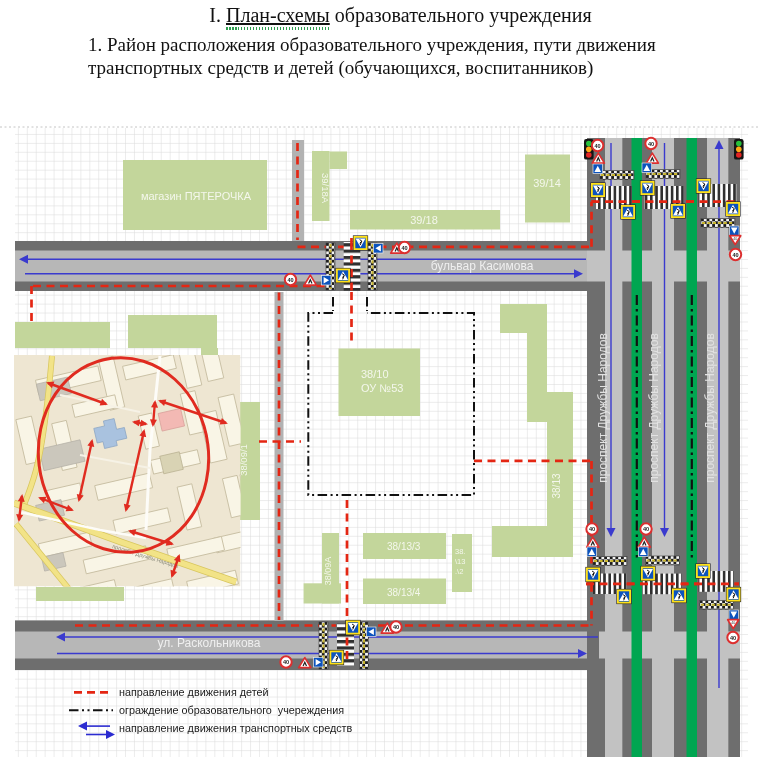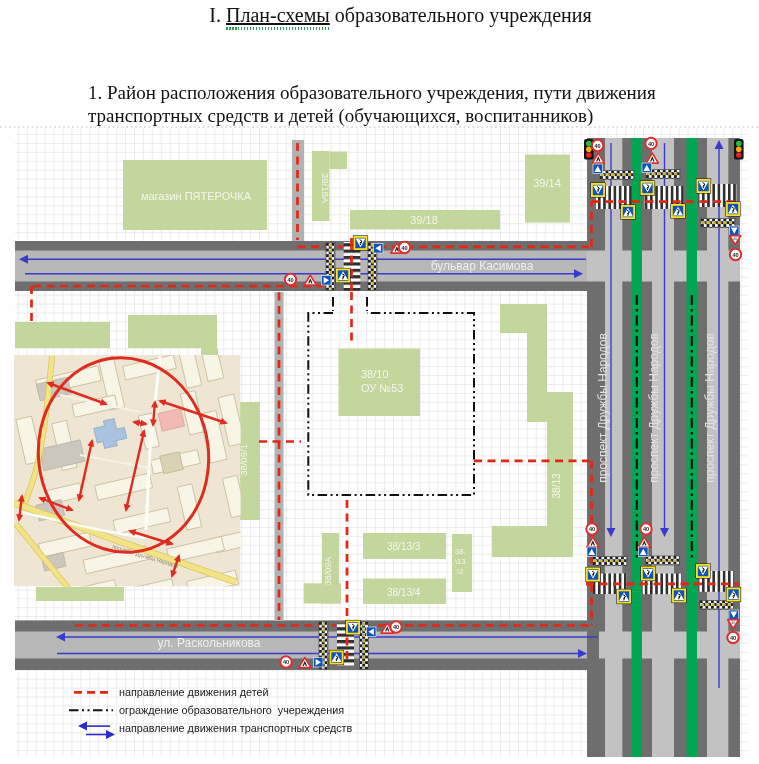--- a/index.html
+++ b/index.html
@@ -3,21 +3,21 @@
 <meta charset="utf-8">
 <style>
 html,body{margin:0;padding:0;background:#fff;}
 body{width:759px;height:764px;position:relative;overflow:hidden;font-family:"Liberation Sans",sans-serif;}
 .title{position:absolute;left:8px;top:4px;width:759px;text-align:center;padding-left:26px;box-sizing:border-box;
  font-family:"Liberation Serif",serif;font-size:20px;line-height:23px;color:#111;}
 .title .u{text-decoration:underline;border-bottom:0;position:relative;}
 .title .u i{position:absolute;left:0;right:0;bottom:-4px;height:3px;font-style:normal;
  background:repeating-linear-gradient(90deg,#2e9e4f 0 1.5px,transparent 1.5px 3px);}
 .para{position:absolute;left:88px;top:33px;width:578px;font-family:"Liberation Serif",serif;
- font-size:19px;line-height:23px;color:#111;margin-top:48px;}
+ font-size:19px;line-height:23px;color:#111;}
 svg{position:absolute;left:0;top:0;}
 </style>
 </head>
 <body>
 <div class="title">I.&nbsp;<span class="u">План-схемы<i></i></span> образовательного учреждения</div>
 <div class="para">1. Район расположения образовательного учреждения, пути движения транспортных средств и детей (обучающихся, воспитанников)</div>
 <svg width="759" height="764" viewBox="0 0 759 764">
 <defs>
 <pattern id="grid" width="8.93" height="8.93" patternUnits="userSpaceOnUse">
  <path d="M8.93 0H0V8.93" fill="none" stroke="#dadada" stroke-width="1"></path>

